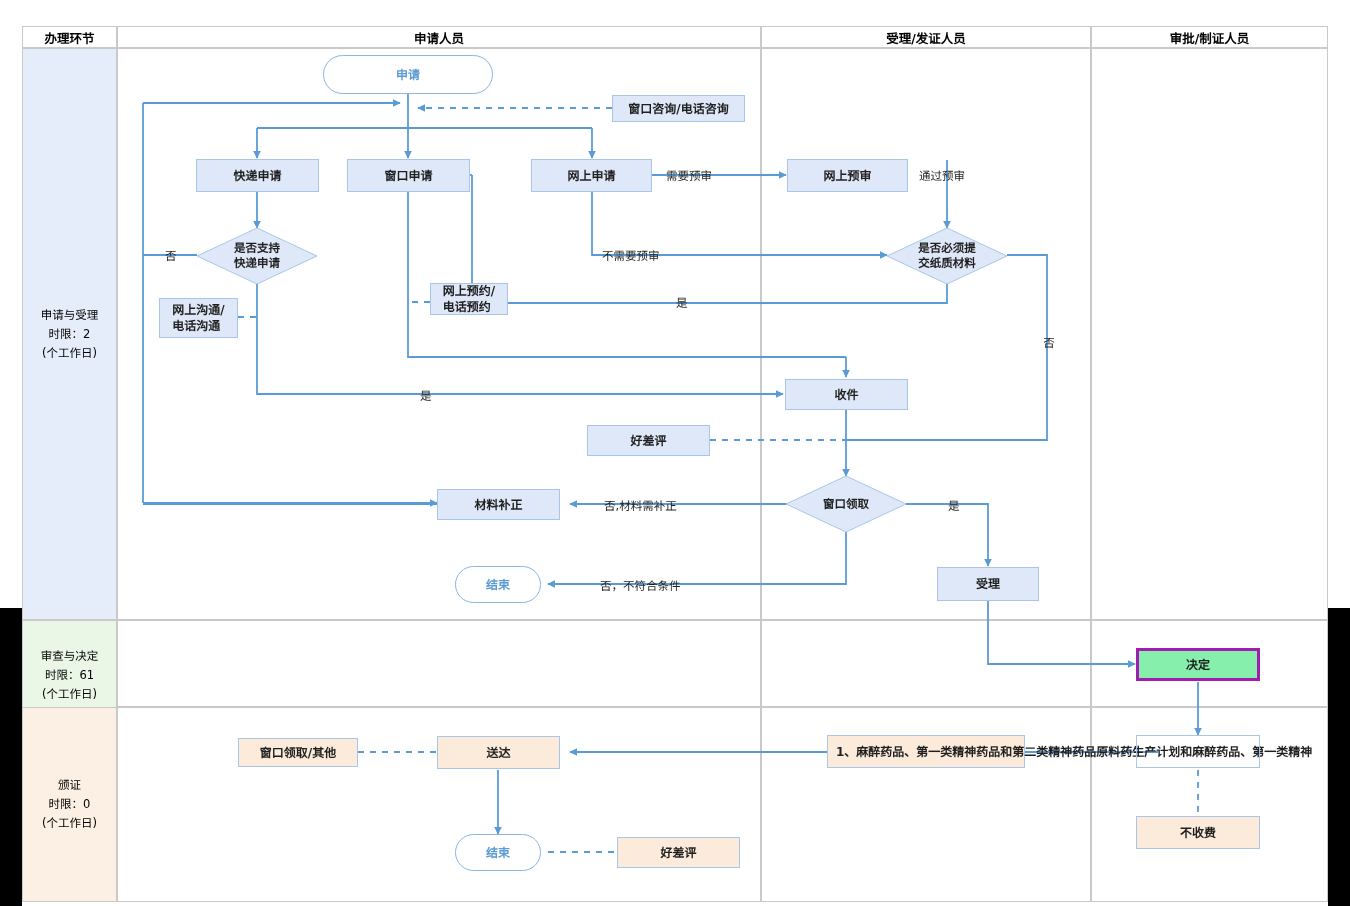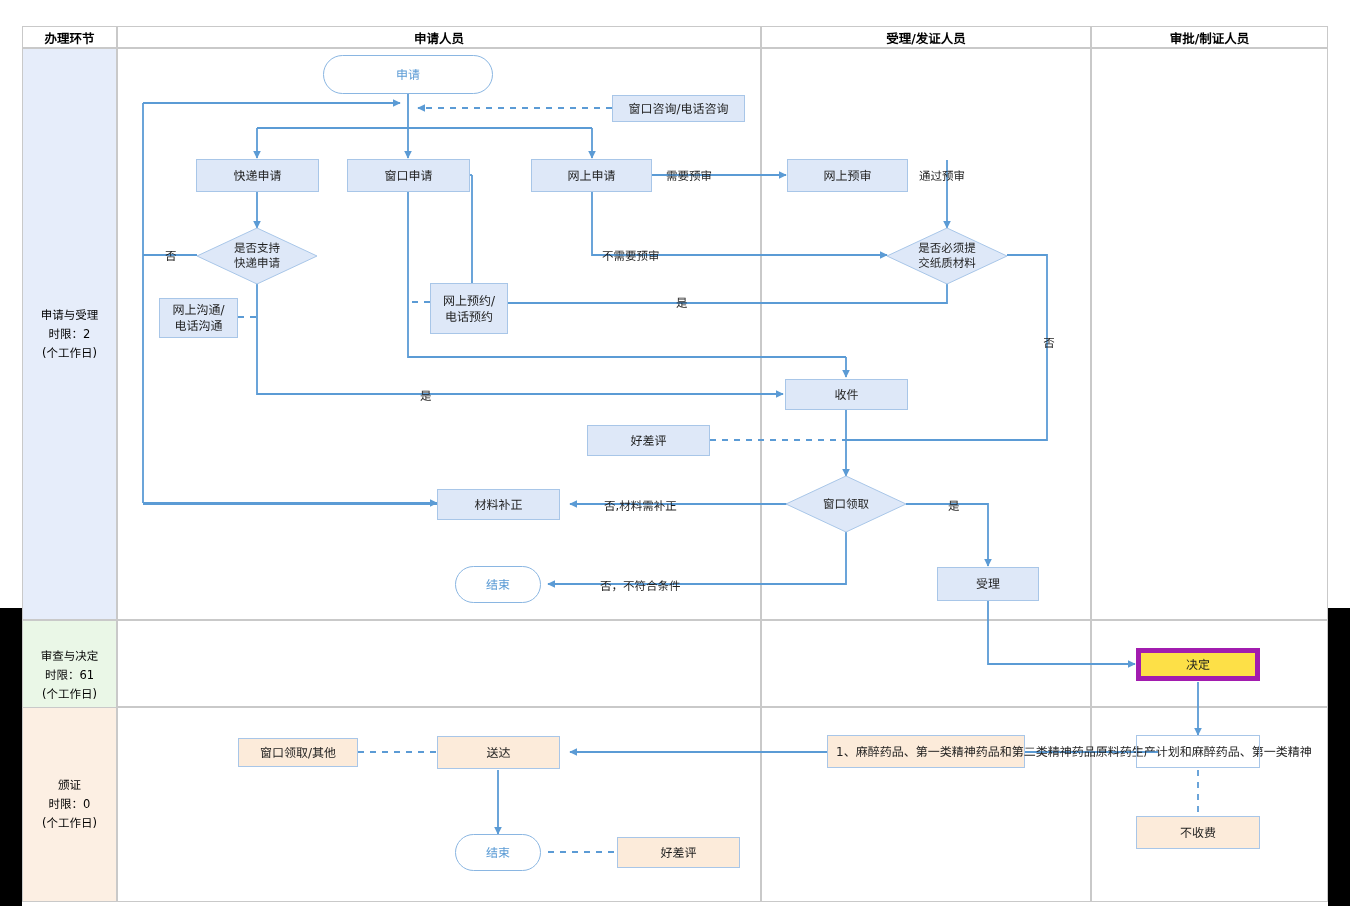--- a/index.html
+++ b/index.html
@@ -59,27 +59,28 @@
   #lane-r2c1{left:117px;top:707px;width:644px;height:195px;}
   #lane-r2c2{left:761px;top:707px;width:330px;height:195px;}
   #lane-r2c3{left:1091px;top:707px;width:237px;height:195px;}
 
   
   #flow{position:absolute;left:0;top:0;width:1350px;height:906px;}
 
   
   .node{
     position:absolute;box-sizing:border-box;
-    display:flex;align-items:center;justify-content:center;text-align:center;
+    display:flex;align-items:center;justify-content:center;
     font-size:12px;line-height:16px;
     white-space:pre-line;
+    font-weight:bold;
   }
   .n-rect{background:#dee8f8;border:1px solid #a8c6e8;color:#1f1f1f;}
   .n-rect-orange{background:#fcebda;border:1px solid #a8c6e8;color:#1f1f1f;}
-  .n-rect-green{background:#fde047;border:5px solid #a21caf;color:#1f1f1f;}
+  .n-rect-green{background:#86efac;border:3px solid #a21caf;color:#1f1f1f;}
   .n-term{
     background:#ffffff;border:1.6px solid #8ab6e2;border-radius:22px;
     color:#5b9bd5;
   }
   .n-diamond{
     background:transparent;border:none;color:#1f1f1f;
     font-size:11.5px;line-height:15px;
   }
   .n-diamond span{position:relative;z-index:2;}
 
@@ -230,21 +231,21 @@
   <div class="node n-diamond" style="left:197px;top:228px;width:120px;height:56px;">
     <span>是否支持
 快递申请</span>
   </div>
 
   <div class="node n-diamond" style="left:887px;top:228px;width:120px;height:56px;">
     <span>是否必须提
 交纸质材料</span>
   </div>
 
-  <div class="node n-rect" style="left:430px;top:283px;width:78px;height:51px;">网上预约/
+  <div class="node n-rect" style="left:430px;top:283px;width:78px;height:32px;">网上预约/
 电话预约</div>
 
   <div class="node n-rect" style="left:159px;top:298px;width:79px;height:40px;">网上沟通/
 电话沟通</div>
 
   <div class="node n-rect" style="left:785px;top:379px;width:123px;height:31px;">收件</div>
 
   <div class="node n-rect" style="left:587px;top:425px;width:123px;height:31px;">好差评</div>
 
   <div class="node n-diamond" style="left:786px;top:476px;width:120px;height:56px;">

